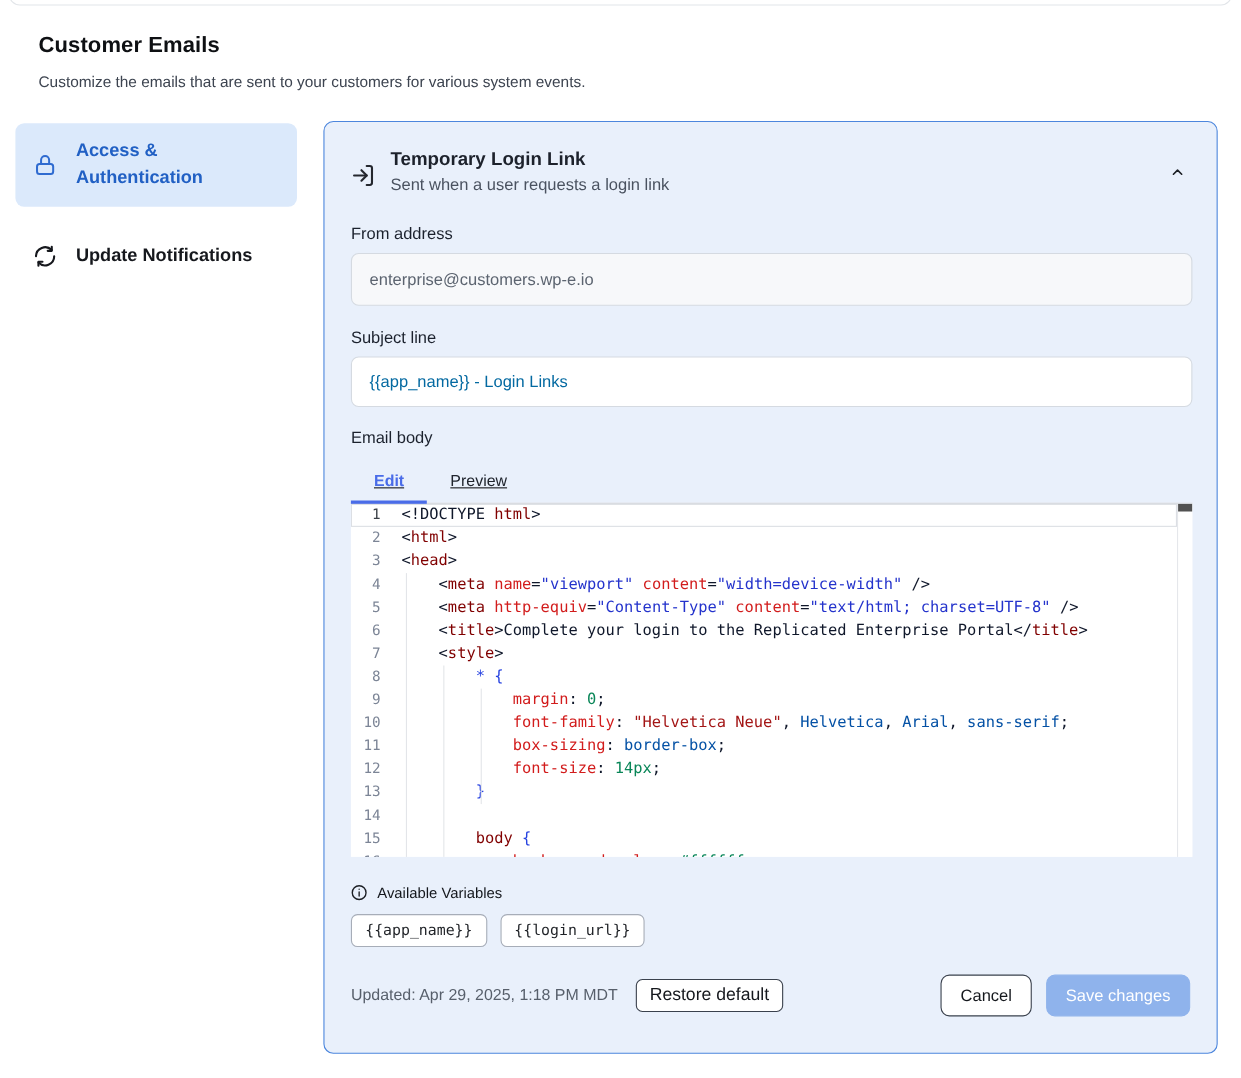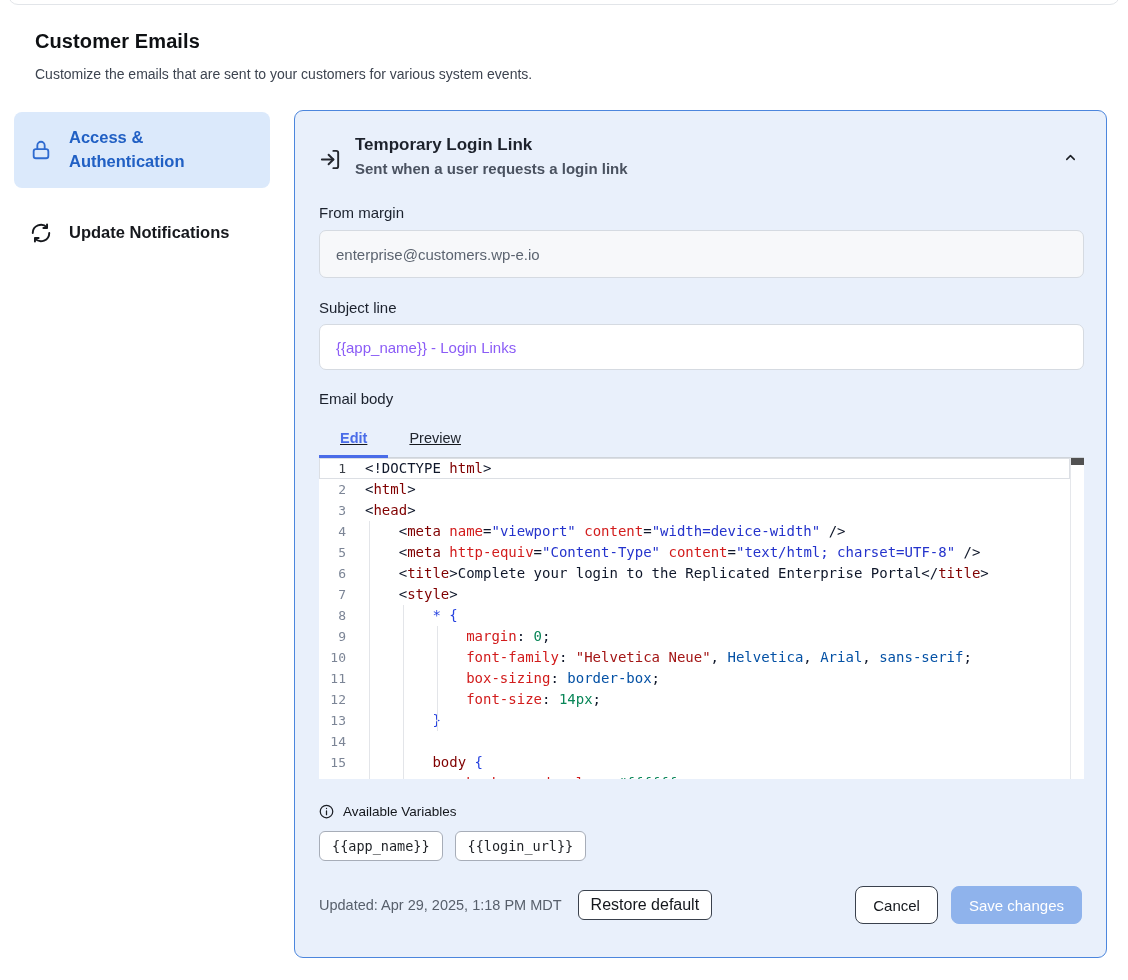--- a/index.html
+++ b/index.html
@@ -25,31 +25,31 @@
   .side-item.plain { margin-top:19px; }
   .side-icon { flex:0 0 22px; width:22px; height:24px; display:flex; align-items:center; justify-content:center; }
 
   
   .card { position:absolute; left:294px; top:110px; width:813px; height:848px;
     background:#e9f0fb; border:1px solid #4c86dd; border-radius:9px; padding:24px; }
 
   .card-header { position:relative; display:flex; gap:13px; }
   .login-icon { margin-top:13px; }
   .card-title { font-size:17px; font-weight:bold; color:#1d222c; }
-  .card-sub { margin-top:5px; font-size:15px; color:#4a5260;font-weight:bold; }
+  .card-sub { margin-top:5px; font-size:15px; color:#4a5260; }
   .collapse-btn { position:absolute; right:0; top:12px; width:24px; height:24px;
     display:flex; align-items:center; justify-content:center; cursor:pointer; }
 
   .field-label { font-size:15px; color:#1b212d; }
   .lbl-from { margin-top:27px; }
   .input { width:765px; height:48px; border:1px solid #d5dae1; border-radius:7px;
     font-size:15px; padding:0 16px; display:flex; align-items:center; }
   .input.from { margin-top:9px; background:#f7f8fa; color:#5c6470; }
   .lbl-subject { margin-top:21px; }
-  .input.subject { margin-top:8px; height:46px; background:#ffffff; color:#8b5cf6; }
+  .input.subject { margin-top:8px; height:46px; background:#ffffff; color:#0369a1; }
   .lbl-body { margin-top:20px; }
 
   
   .tabs { margin-top:12px; display:flex; height:38px;text-decoration:underline; }
   .tab { position:relative; padding:0 21px; display:flex; align-items:center;
     font-size:14.5px; color:#20252e; cursor:pointer; }
   .tab.active { color:#4a6ce8; font-weight:600; }
   .tab.active::after { content:""; position:absolute; left:0; right:0; bottom:-1px;
     height:3px; background:#4a6ce8; z-index:2; }
 
@@ -144,21 +144,21 @@
       </div>
       <div class="collapse-btn">
         <span>
           <svg width="15" height="15" viewBox="0 0 24 24" fill="none" stroke="#1c1f25" stroke-width="2.4" stroke-linecap="round" stroke-linejoin="round">
             <polyline points="6 15 12 9 18 15"></polyline>
           </svg>
         </span>
       </div>
     </div>
 
-    <div class="field-label lbl-from">From margin</div>
+    <div class="field-label lbl-from">From address</div>
     <div class="input from">enterprise@customers.wp-e.io</div>
 
     <div class="field-label lbl-subject">Subject line</div>
     <div class="input subject">{{app_name}} - Login Links</div>
 
     <div class="field-label lbl-body">Email body</div>
 
     <div class="tabs">
       <div class="tab active">Edit</div>
       <div class="tab">Preview</div>

